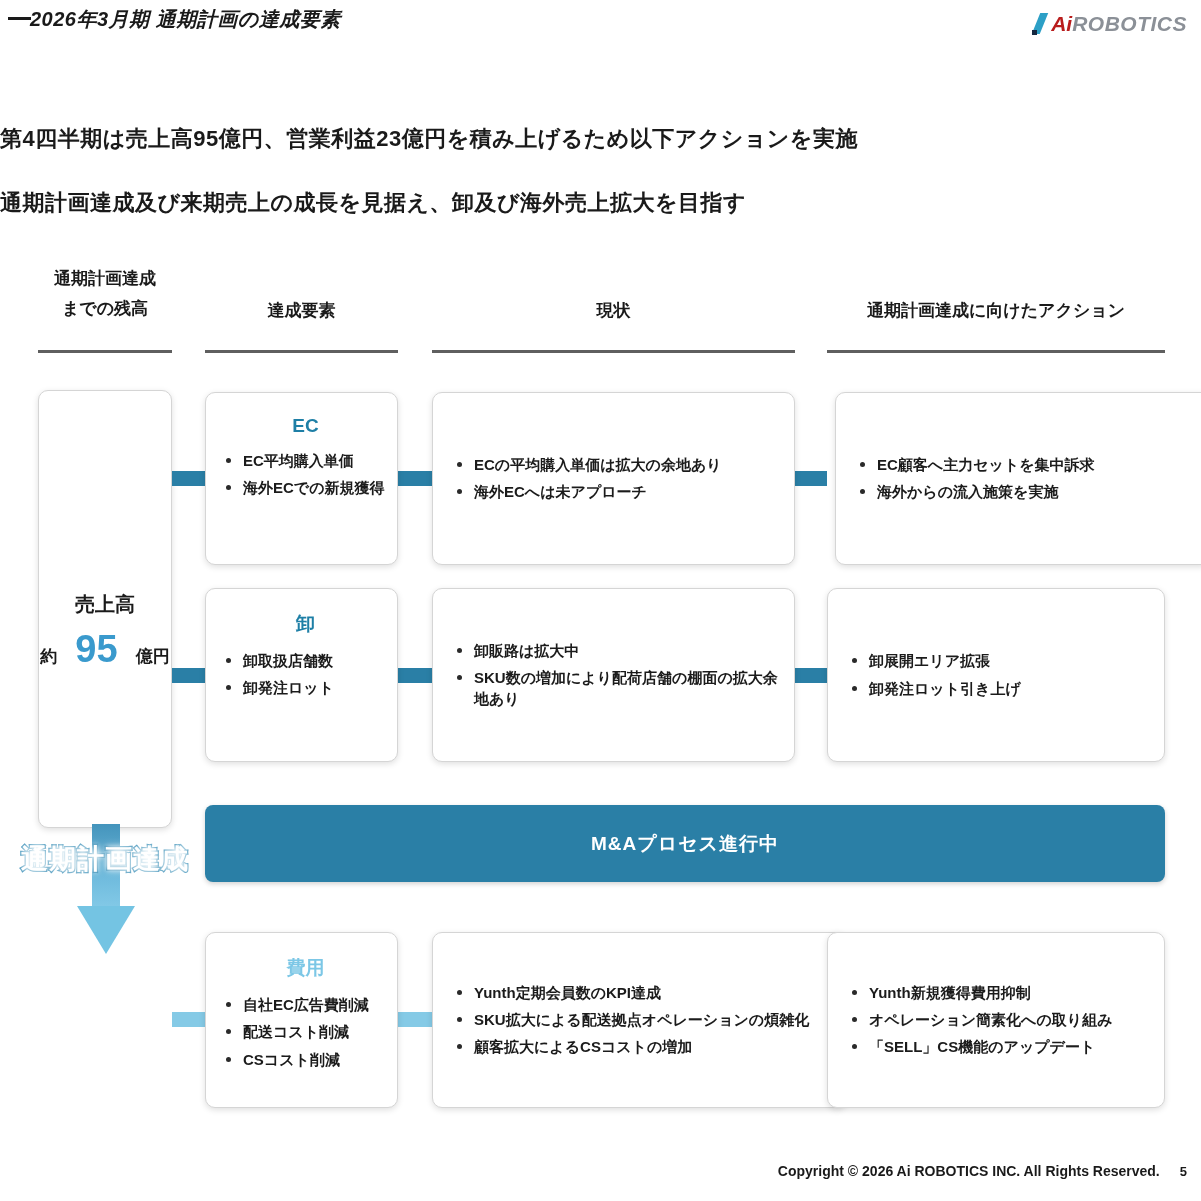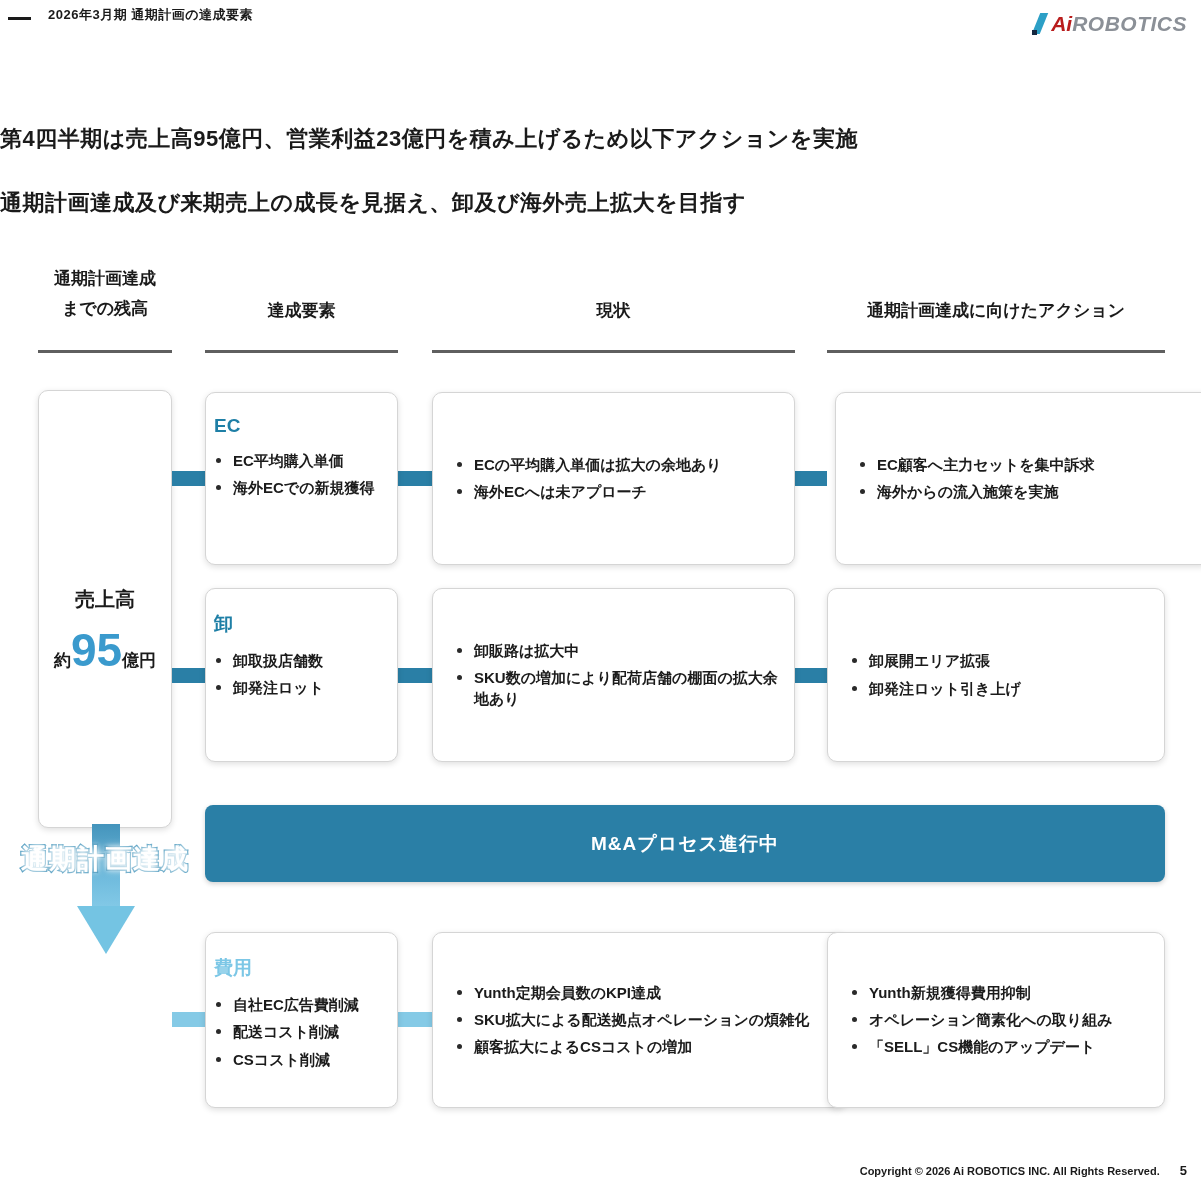--- a/index.html
+++ b/index.html
@@ -3,50 +3,50 @@
 <meta charset="utf-8">
 <style>
   html,body { margin:0; padding:0; background:#fff; }
   #slide {
     position:relative; width:1201px; height:1201px; background:#ffffff;
     font-family:"Liberation Sans","DejaVu Sans",sans-serif; color:#1a1a1a;
     overflow:hidden;
   }
   
   .hdr-dash { position:absolute; left:8px; top:17px; width:23px; height:3px; background:#1a1a1a; }
-  .hdr-title { position:absolute; left:48px; top:6px; font-size:13px; font-weight:700; letter-spacing:0.5px; }
+  .hdr-title { position:absolute; left:30px; top:6px; font-size:20px; font-weight:700; letter-spacing:0.5px;font-style:italic; }
   .logo { position:absolute; right:14px; top:11px; display:flex; align-items:center; height:26px; }
   .logo-mark { position:relative; width:14px; height:22px; margin-right:5px; }
   .logo-slash { position:absolute; left:4px; top:0; width:8px; height:21px; background:#2C9FC6; transform:skewX(-22deg); }
   .logo-dot { position:absolute; left:0px; bottom:0px; width:5px; height:5px; background:#14273F; }
   .logo-bold { font-size:21px; font-weight:800; font-style:italic; color:#b91c1c; letter-spacing:0px; }
   .logo-light { font-size:21px; font-weight:600; font-style:italic; color:#8B9097; letter-spacing:0.5px; }
   
   .main-title { position:absolute; left:0; width:1201px; text-align:left; font-size:22px; font-weight:800; letter-spacing:0.5px; }
   .mt1 { top:124px; } .mt2 { top:188px; }
   
   .colhead { position:absolute; text-align:center; font-size:17px; font-weight:800; line-height:1.8; }
   .underline { position:absolute; height:2.5px; background:#5f5f5f; top:350px; }
   
   .card { position:absolute; background:#fff; border:1px solid #d5d5d5; border-radius:10px;
           box-shadow:0 2px 6px rgba(0,0,0,0.13); box-sizing:border-box; }
   .card-title { font-size:19px; font-weight:800; margin-bottom:14px; }
   .title-teal { color:#1E7FA6; } .title-light { color:#7CC7E6; }
-  .elem-card { padding:22px 10px 10px 8px; }
+  .elem-card { padding:22px 10px 10px 18px;text-align:center; }
   .mid-card { display:flex; flex-direction:column; justify-content:center; padding-left:22px; padding-right:8px; }
   .bullets { display:flex; flex-direction:column; gap:7px; }
   .bullet { display:flex; align-items:flex-start; font-size:15px; font-weight:700; line-height:1.35; color:#1b1b1b; }
   .bullet .dot { flex:0 0 auto; width:5px; height:5px; border-radius:50%; background:#2a2a2a; margin:7px 12px 0 2px; }
   
   .kpi-box { position:absolute; left:38px; width:134px; background:#fff; border:1px solid #d5d5d5; border-radius:10px;
              box-shadow:0 2px 6px rgba(0,0,0,0.13); box-sizing:border-box;
              display:flex; flex-direction:column; align-items:center; justify-content:center; }
   .kpi-label { font-size:20px; font-weight:800; margin-bottom:10px;margin-top:44px; }
   .kpi-line { font-size:17px; font-weight:800; white-space:nowrap; }
-  .kpi-value { font-size:46px; font-weight:800; margin:0 0; }
+  .kpi-value { font-size:38px; font-weight:800; margin:0 18px; }
   .val-rev { color:#3A9ACD; } .val-prof { color:#7CC7E6; }
   .arrow-shaft { position:absolute; left:92px; top:824px; width:28px; height:88px; z-index:3;
                  background:linear-gradient(180deg,#4494BC 0%, #6FBBDD 60%, #85CBE8 100%); }
   .arrow-head { position:absolute; left:77px; top:906px; width:0; height:0; z-index:3;
                 border-left:29px solid transparent; border-right:29px solid transparent;
                 border-top:48px solid #74C4E3; }
   .arrow-label { position:absolute; left:20px; top:841px; width:170px; z-index:4; text-align:center;
                  font-size:27px; font-weight:900; color:#ffffff; letter-spacing:1px;
                  -webkit-text-stroke:2.5px #2E89B4; paint-order:stroke fill;
                  text-shadow:0 0 5px #fff, 0 0 8px #fff; }
@@ -54,21 +54,21 @@
   .conn { position:absolute; height:15px; }
   .conn-teal { background:#2A7FA6; }
   .conn-light { background:#85CAE6; }
   
   .banner { position:absolute; left:205px; top:805px; width:960px; height:77px; background:#2A7FA6;
             border-radius:8px; display:flex; align-items:center; justify-content:center;
             color:#fff; font-size:19px; font-weight:800; letter-spacing:1px;
             box-shadow:0 2px 5px rgba(0,0,0,0.18); }
   
   .footer { position:absolute; top:1163px; right:14px; display:flex; align-items:baseline; gap:20px; }
-  .copyright { font-size:11px; font-weight:700; color:#1a1a1a; }
+  .copyright { font-size:14px; font-weight:700; color:#1a1a1a; }
   .pagenum { font-size:13px; font-weight:800; color:#1a1a1a; }
 </style>
 </head>
 <body>
 
 <div id="slide">
 
   <div class="hdr-dash"></div>
   <div class="hdr-title">2026年3月期 通期計画の達成要素</div>
   <div class="logo">

